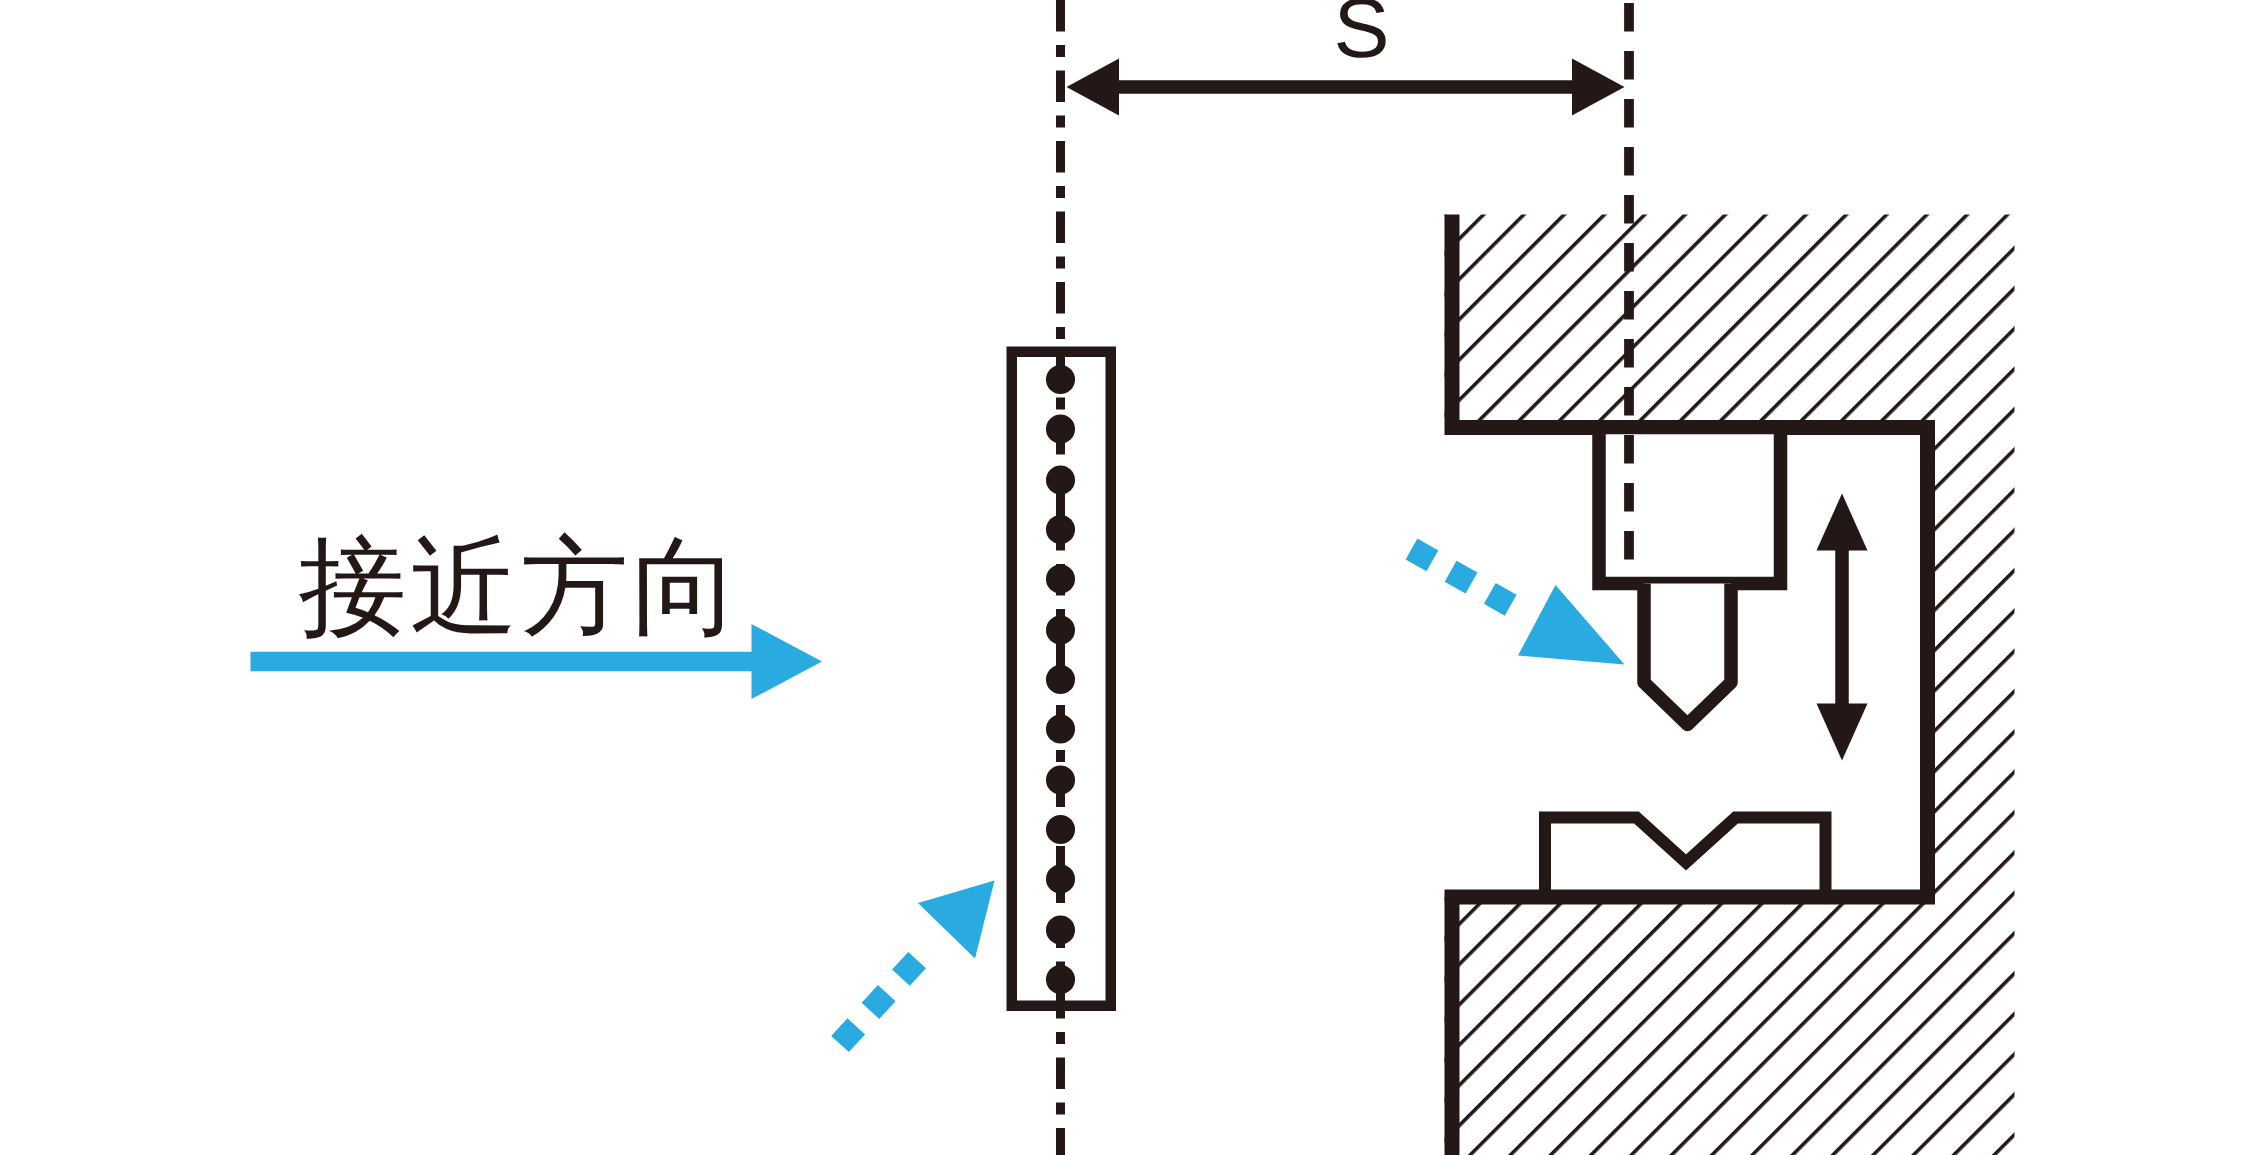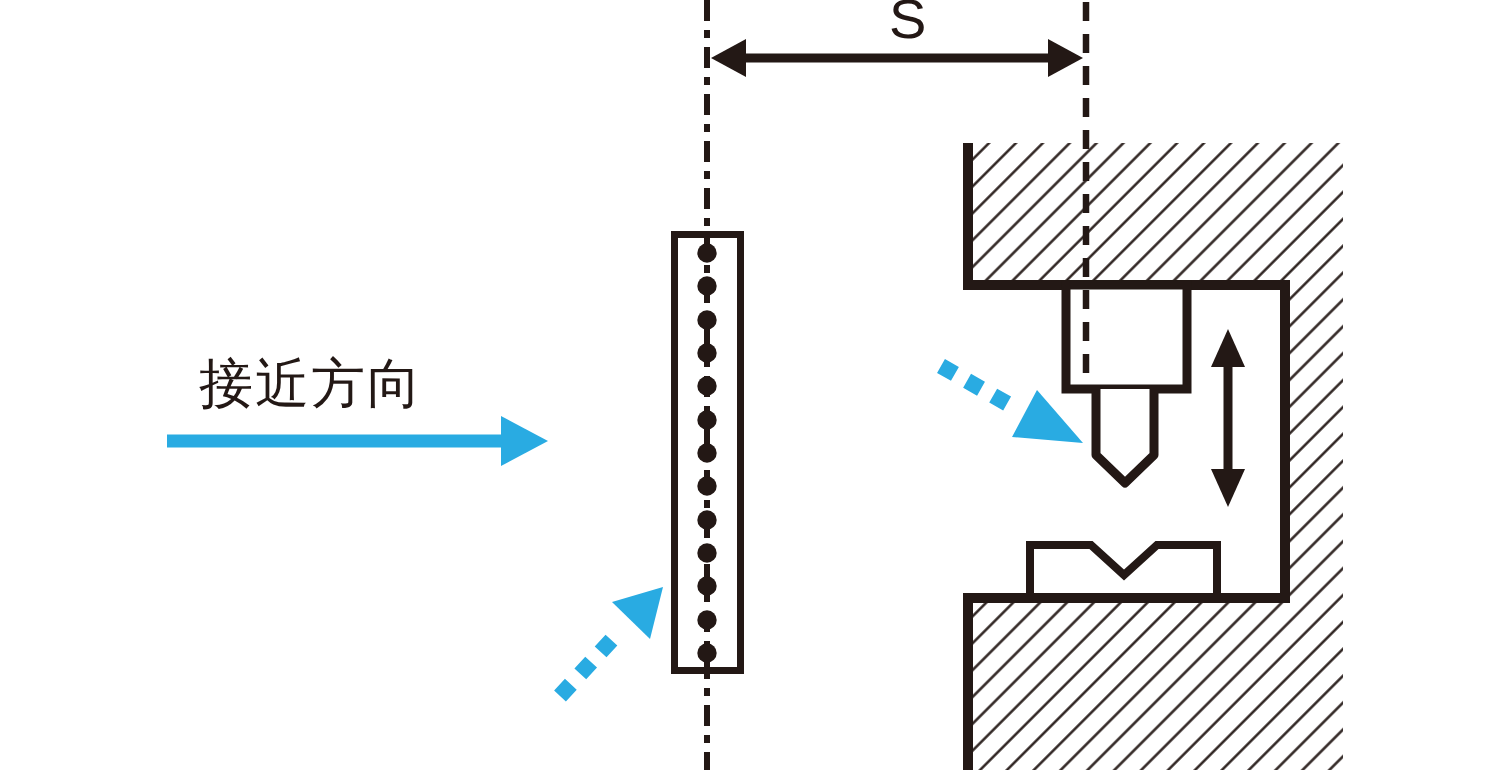--- a/index.html
+++ b/index.html
@@ -3,21 +3,21 @@
 <meta charset="utf-8">
 <style>
   html,body{margin:0;padding:0;background:#fff;}
   #canvas{
     position:relative;width:1500px;height:770px;overflow:hidden;
     background:var(--bg,#ffffff);
     font-family:"Liberation Sans", sans-serif;
   }
   #canvas > svg{position:absolute;left:0;top:0;}
   .label{position:absolute;color:var(--ink,#231815);line-height:1;white-space:nowrap;}
-  #label-approach{left:199px;top:356px;font-size:54px;letter-spacing:2px;}
+  #label-approach{left:199px;top:356px;font-size:72px;letter-spacing:2px;}
   #label-hazard{left:782px;top:303px;font-size:53px;letter-spacing:2px;}
   #label-zone{left:157px;top:713px;font-size:51px;letter-spacing:1px;}
   #label-s{left:889px;top:-9px;font-size:56px;}
   .s-ink{stroke:var(--ink,#231815);}
   .f-ink{fill:var(--ink,#231815);}
   .s-acc{stroke:var(--acc,#29abe2);}
   .f-acc{fill:var(--acc,#29abe2);}
   .f-w{fill:#ffffff;}
   .nofill{fill:none;}
 </style>

